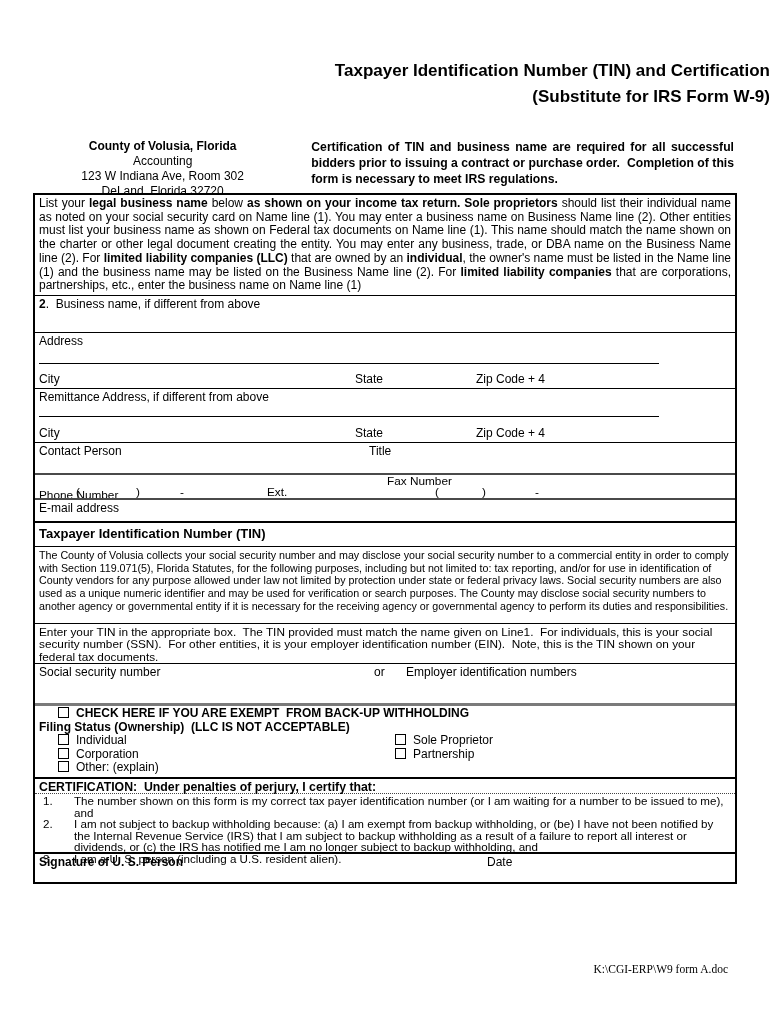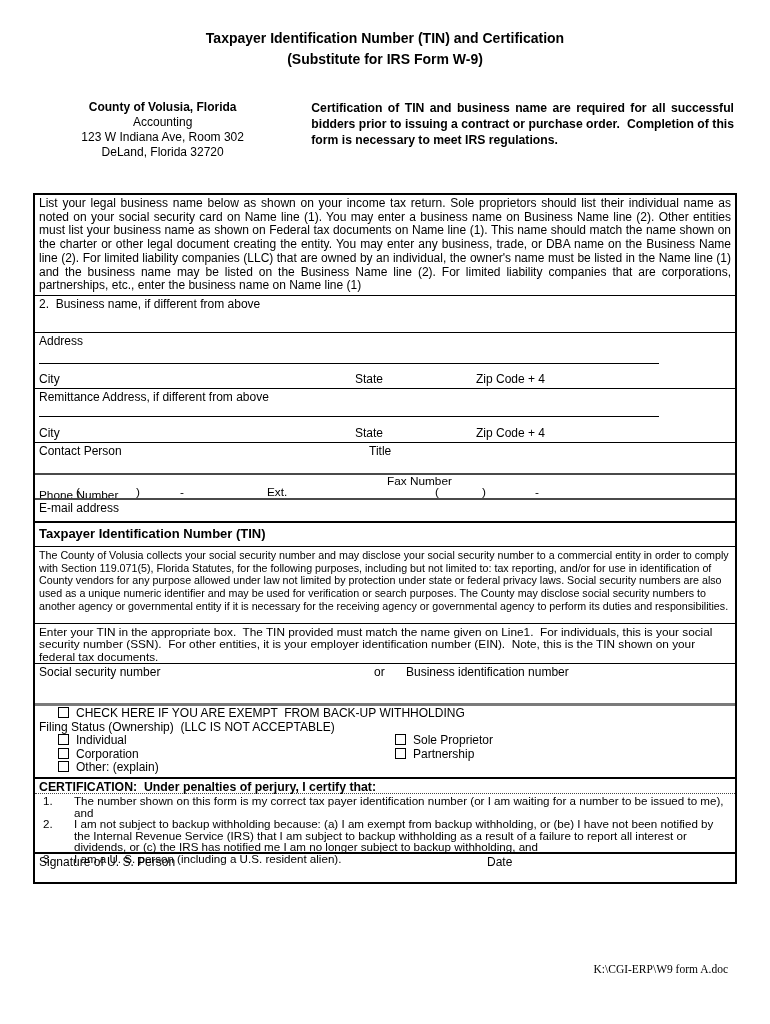--- a/index.html
+++ b/index.html
@@ -1,19 +1,19 @@
 <!DOCTYPE html>
 <html><head>
 <meta charset="utf-8">
 <style>
   html,body{margin:0;padding:0;background:#fff;}
   body{width:770px;height:1024px;position:relative;font-family:"Liberation Sans",sans-serif;color:#000;-webkit-font-smoothing:antialiased;}
   .t{white-space:pre-wrap;}
-  .bd{font-weight:normal;}
-  .page-title{margin-top:28px;text-align:center;font-weight:bold;font-size:14px;line-height:1.5;}
+  .bd{font-weight:bold;}
+  .page-title{margin-top:58px;text-align:right;font-weight:bold;font-size:17px;line-height:1.5;}
   .hdr{display:flex;margin:30px 36px 0 48px;}
   .agency{width:230px;text-align:center;font-size:12px;line-height:1.25;}
   .agency .nm{font-weight:bold;}
   .notice{margin-left:34px;width:424px;font-weight:bold;font-size:12.2px;line-height:1.32;text-align:justify;}
   .tbl{position:absolute;left:33px;top:193px;width:704px;border:2px solid #000;box-sizing:border-box;background:#fff;}
   .row{position:relative;box-sizing:border-box;border-top:1px solid #000;padding:2px 4px;font-size:12px;line-height:1.15;}
   .row.first{border-top:none;}
   .r-instr{height:100px;font-size:12px;line-height:13.7px;text-align:justify;padding-top:2px;}
   .r-n1{height:37px;}
   .r-n2{height:37px;}
@@ -123,21 +123,21 @@
       <span class="t">Taxpayer Identification Number (TIN)</span>
     </div>
 
     <div class="row r-disc t">The County of Volusia collects your social security number and may disclose your social security number to a commercial entity in order to comply with Section 119.071(5), Florida Statutes, for the following purposes, including but not limited to: tax reporting, and/or for use in identification of County vendors for any purpose allowed under law not limited by protection under state or federal privacy laws. Social security numbers are also used as a unique numeric identifier and may be used for verification or search purposes. The County may disclose social security numbers to another agency or governmental entity if it is necessary for the receiving agency or governmental agency to perform its duties and responsibilities.</div>
 
     <div class="row r-enter t">Enter your TIN in the appropriate box.  The TIN provided must match the name given on Line1.  For individuals, this is your social security number (SSN).  For other entities, it is your employer identification number (EIN).  Note, this is the TIN shown on your federal tax documents.</div>
 
     <div class="row r-ssn">
       <span class="t">Social security number</span>
       <span class="ps t" style="left:339px;top:2px">or</span>
-      <span class="ps t" style="left:371px;top:2px">Business identification number</span>
+      <span class="ps t" style="left:371px;top:2px">Employer identification numbers</span>
     </div>
 
     <div class="row r-checks">
       <div class="ckline ind1">
         <span class="cb"></span><span class="bd t">CHECK HERE IF YOU ARE EXEMPT  FROM BACK-UP WITHHOLDING</span>
       </div>
       <div class="ckline bd t">Filing Status (Ownership)  (LLC IS NOT ACCEPTABLE)</div>
       <div class="ckline ind1">
         <span class="cb"></span><span class="t">Individual</span>
         <span class="pos352"><span class="cb"></span><span class="t">Sole Proprietor</span></span>

